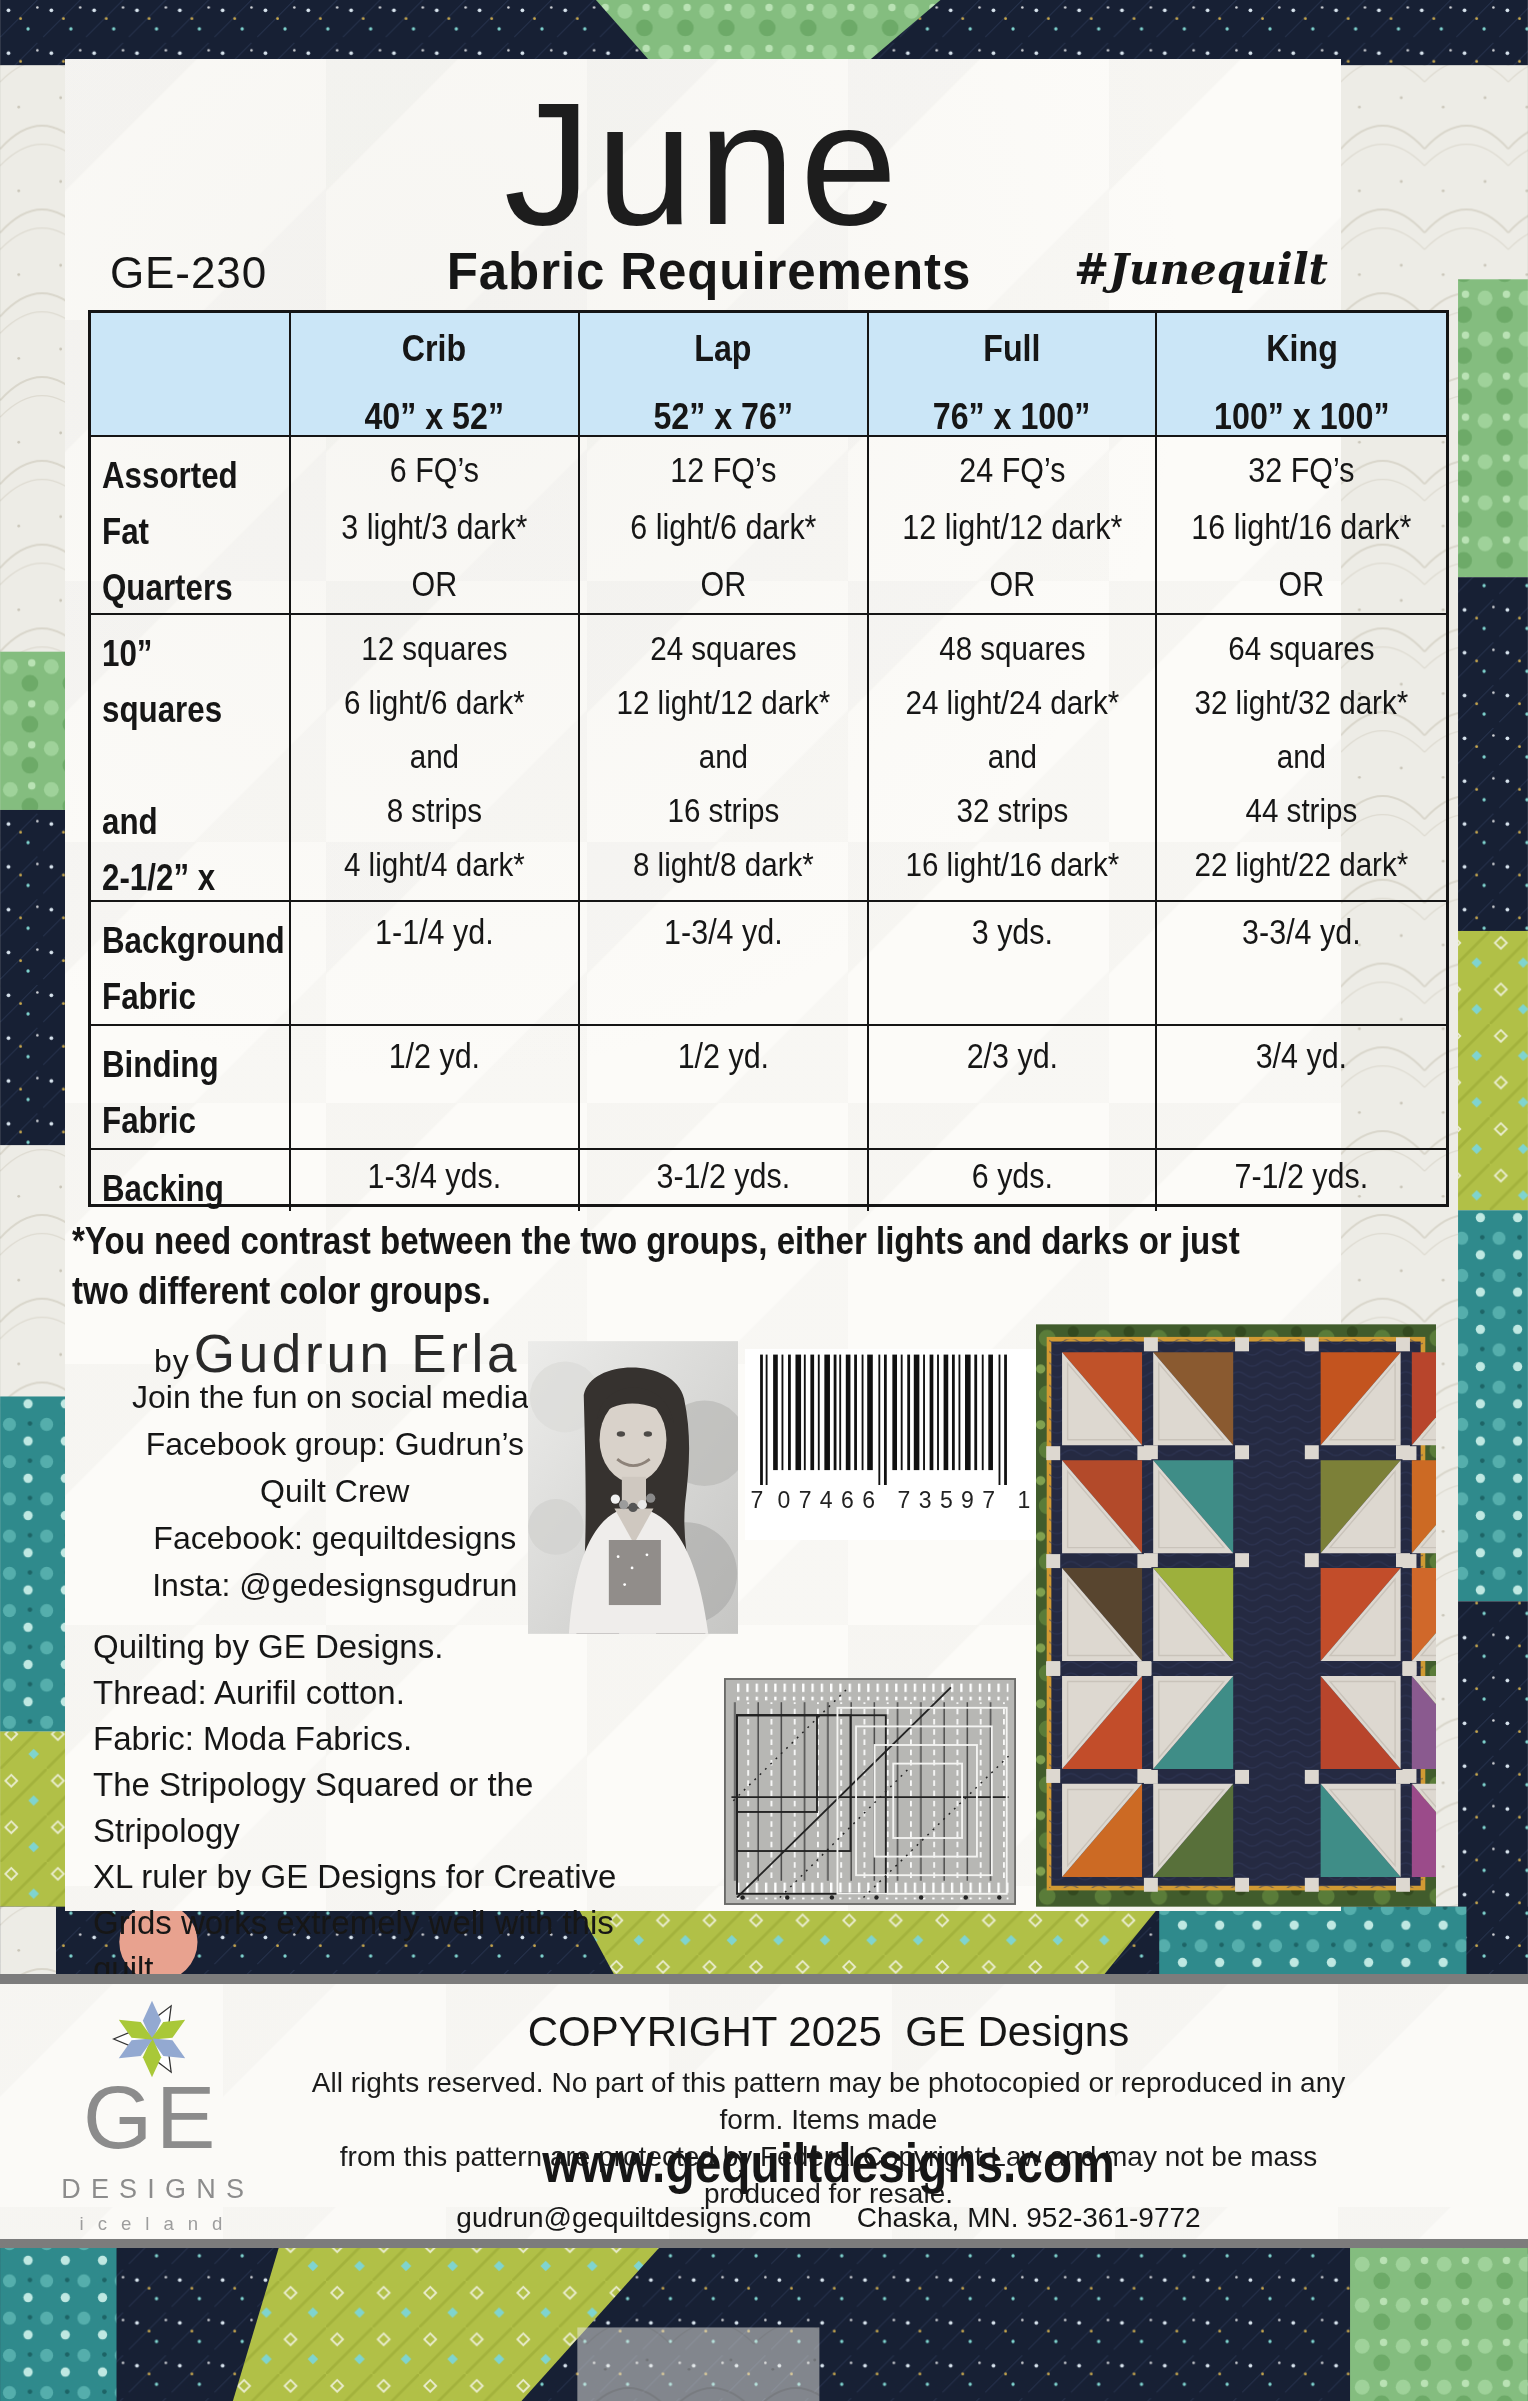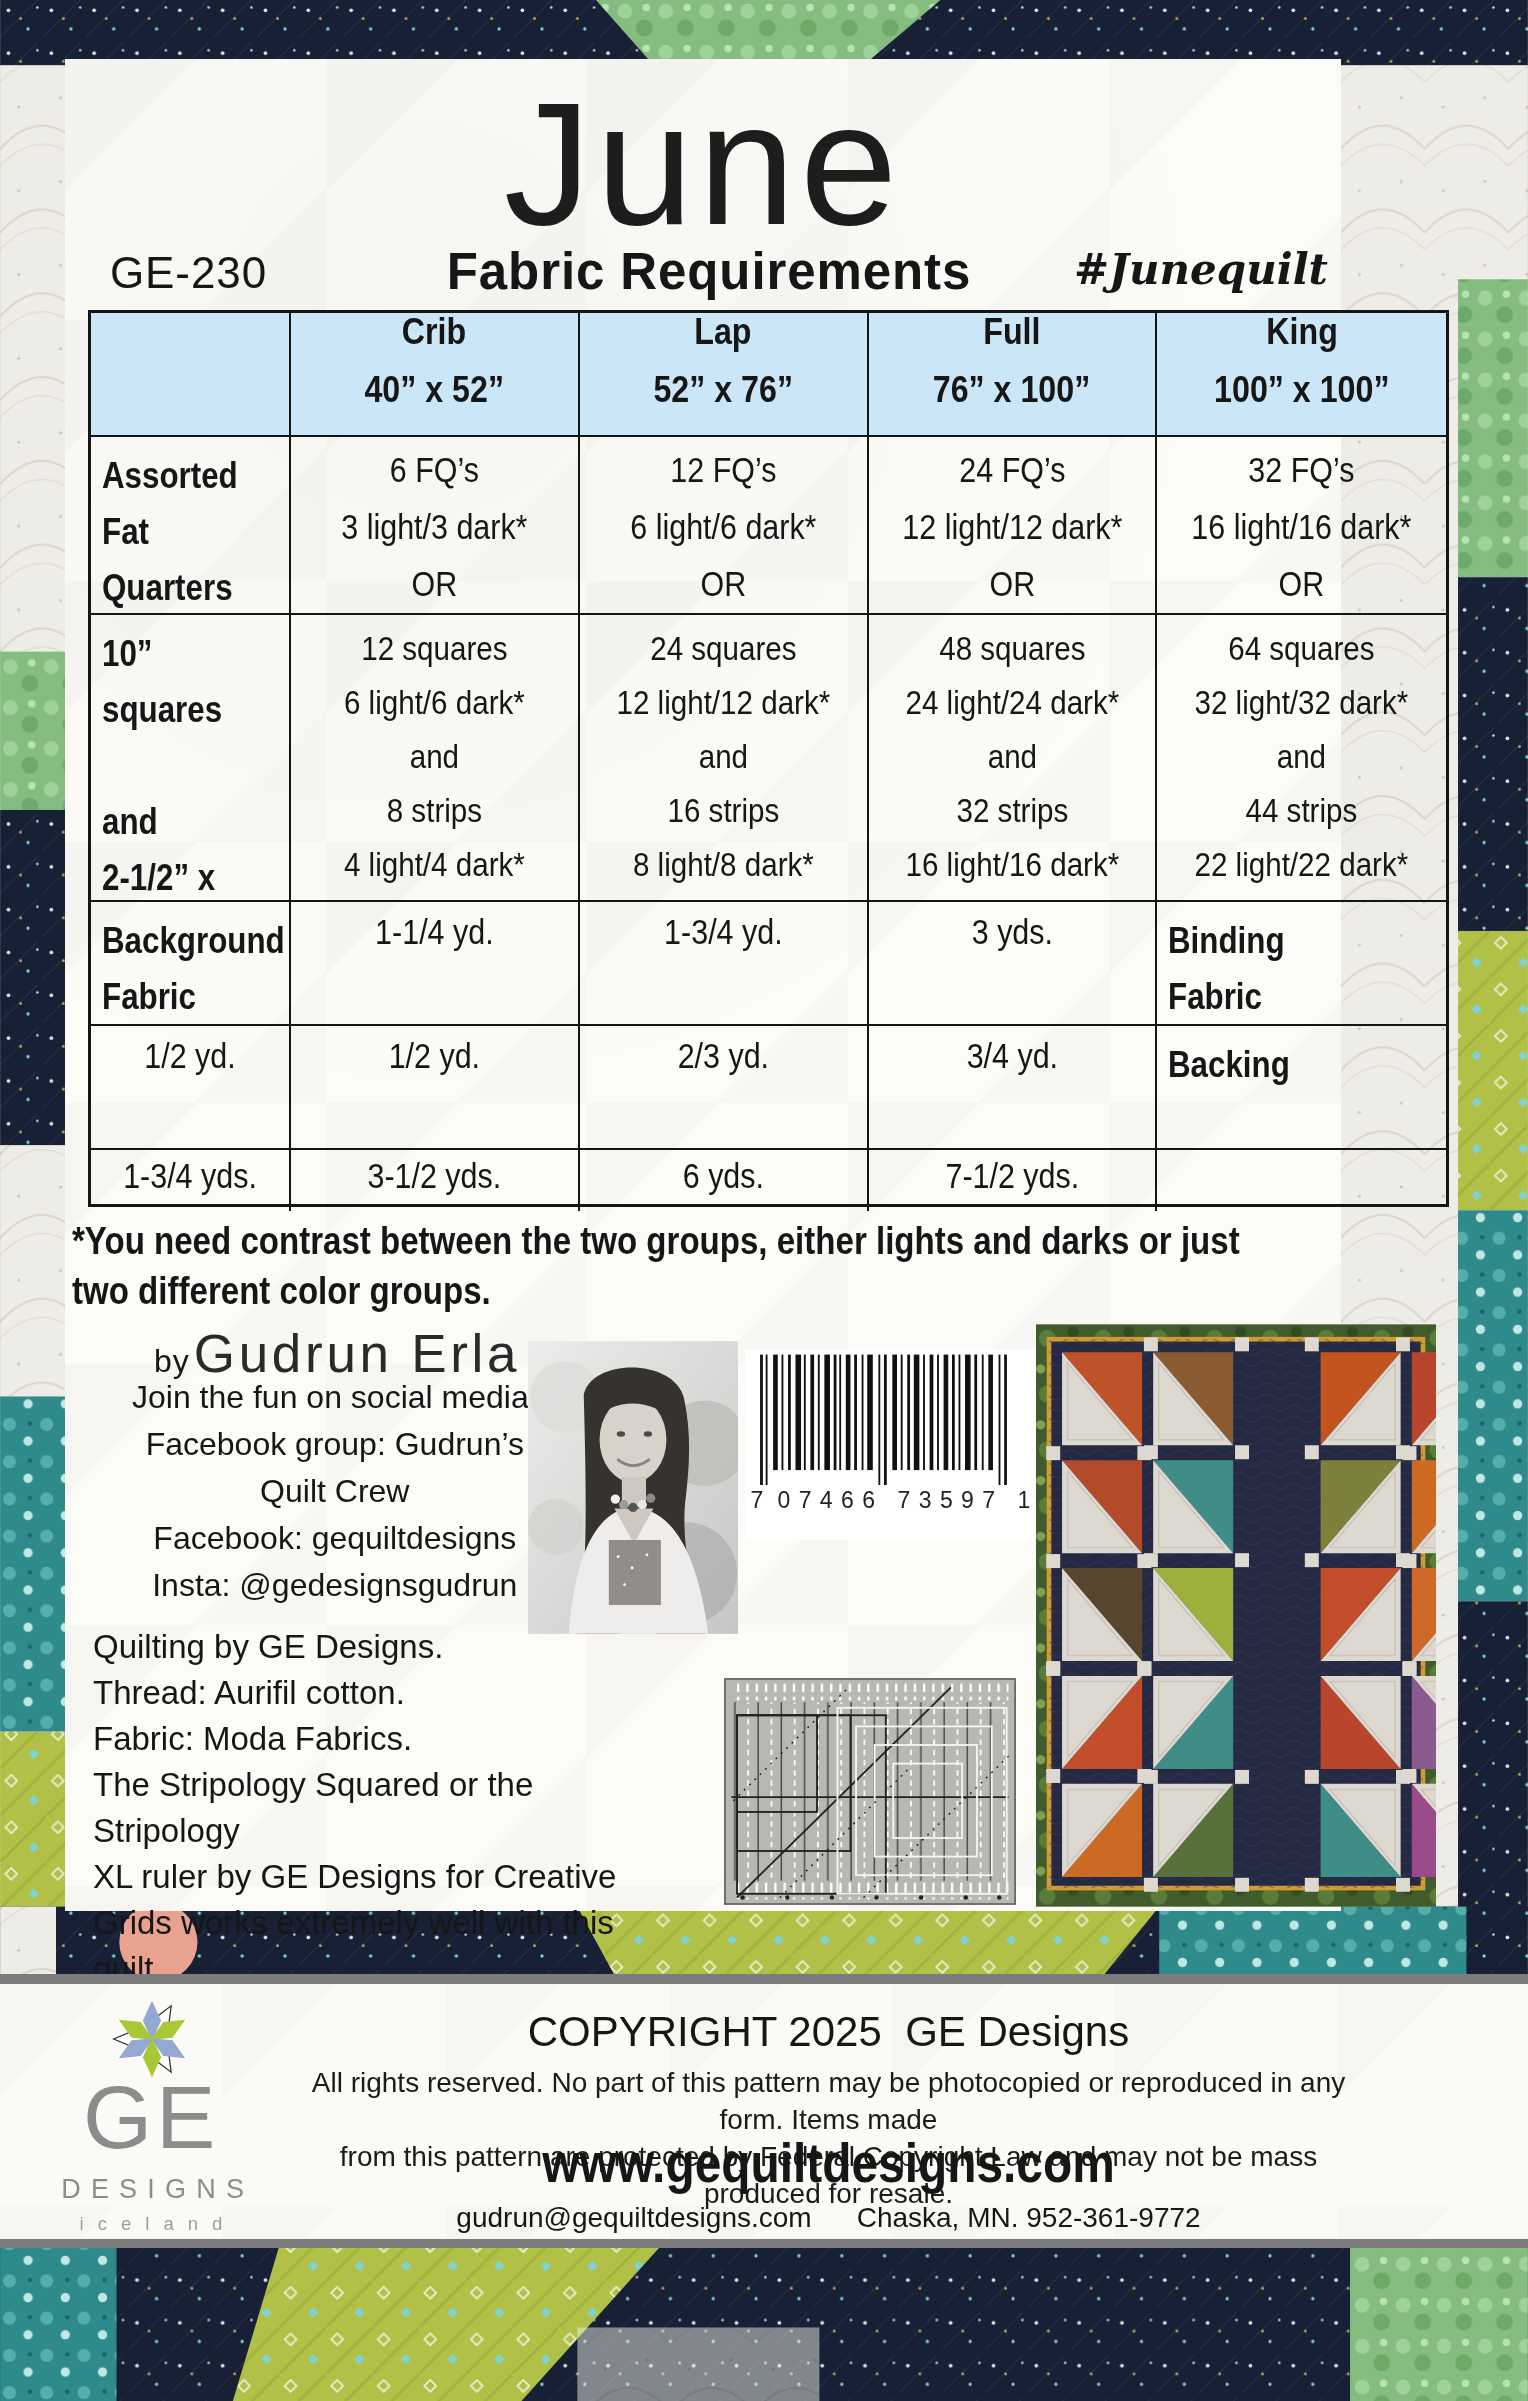--- a/index.html
+++ b/index.html
@@ -28,21 +28,21 @@
   
   .fab-table{position:absolute;left:23px;top:251px;width:1361px;height:897px;
              display:grid;grid-template-columns:200px repeat(4,1fr);
              grid-template-rows:124px 178px 287px 124px 124px 61px;
              border:3.7px solid #151515;box-sizing:border-box;background:transparent;}
   .fab-table>div{border-right:2.8px solid #151515;border-bottom:2.8px solid #151515;
                  box-sizing:border-box;overflow:hidden;}
   .fab-table>div:nth-child(5n){border-right:none;}
   .fab-table>div:nth-child(n+26){border-bottom:none;}
   .hcell{background:#cbe6f7;display:flex;flex-direction:column;align-items:center;
-         justify-content:flex-start;gap:21px;font-weight:700;font-size:37px;}
+         justify-content:flex-end;gap:31px;font-weight:700;font-size:37px;}
   .hcell .cx{line-height:1;}
   .corner{background:#cbe6f7;}
   .cx{display:block;transform:scaleX(.87);transform-origin:50% 50%;}
   .cxl{display:block;transform:scaleX(.87);transform-origin:0 50%;}
   .lblcell{padding:11.2px 3.7px 0 11.2px;font-weight:700;font-size:36px;line-height:56px;}
   .lbl-main{white-space:pre-line;}
   .vcell{text-align:center;font-size:35px;padding-top:5.6px;white-space:pre-line;}
   .r1 .vcell{line-height:57px;padding-top:3.7px;}
   .r2 .vcell{line-height:54px;padding-top:5.6px;font-size:34px;}
   .single .vcell{padding-top:11.2px;line-height:1.1;}
@@ -257,20 +257,23 @@
 Fabric</span>
       </div>
       <div class="single">
           <span class="vcell cx">1-1/4 yd.</span>
         </div>
       <div class="single">
           <span class="vcell cx">1-3/4 yd.</span>
         </div>
       <div class="single">
           <span class="vcell cx">3 yds.</span>
+        </div>
+      <div class="single">
+          <span class="vcell cx">3-3/4 yd.</span>
         </div>
 
       <div class="lblcell single">
         <span class="lbl-main cxl">Binding
 Fabric</span>
       </div>
       <div class="single">
           <span class="vcell cx">1/2 yd.</span>
         </div>
       <div class="single">

